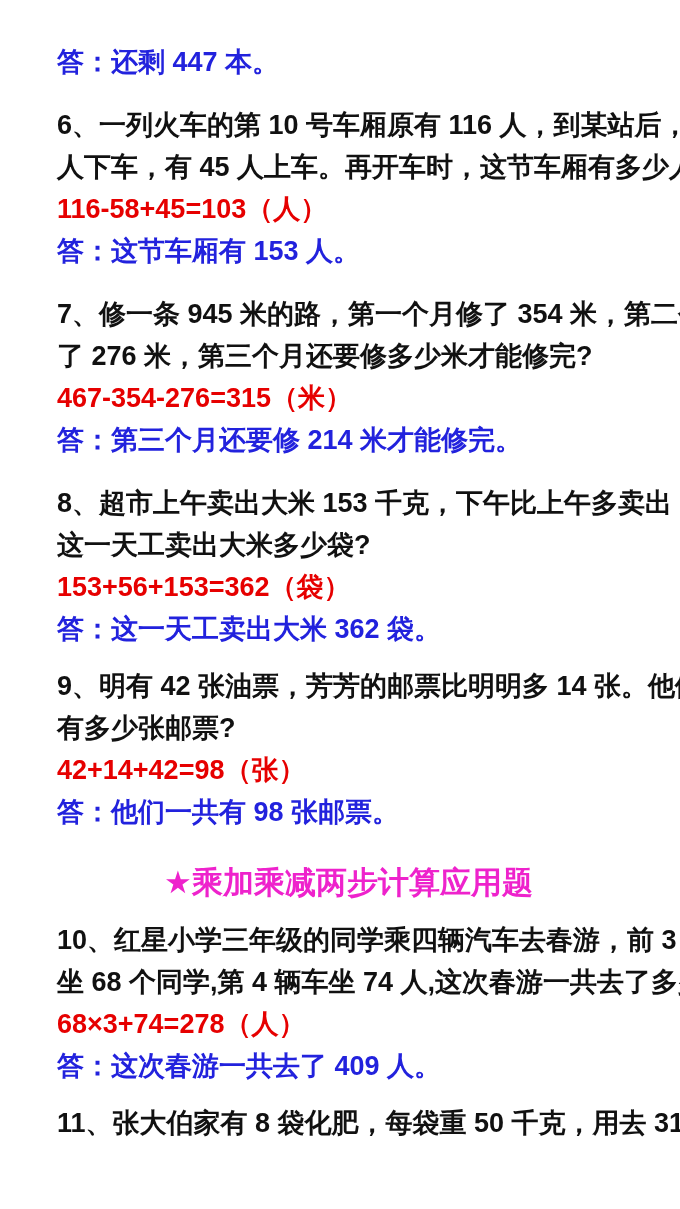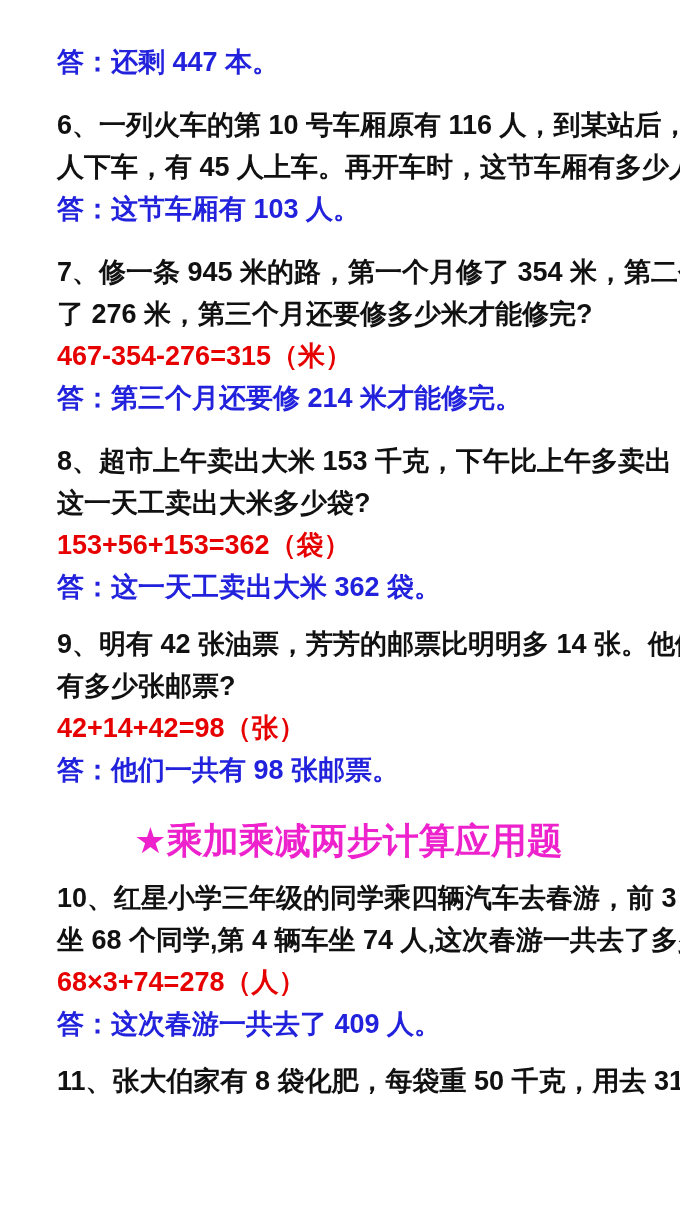--- a/index.html
+++ b/index.html
@@ -43,37 +43,38 @@
   .equation {
     color: var(--equation, #e60000);
   }
   .answer {
     color: var(--answer, #2222dd);
   }
   .section-heading {
     margin-top: 26px;
     height: 48px;
     line-height: 48px;
-    font-size: 36px;
+    font-size: 31px;
     text-align: center;
     color: var(--heading, #ee22cc);
     white-space: nowrap;
   }
 </style>
 </head>
 <body>
 
 <div class="page">
 
   <div class="line answer">答：还剩 447 本。</div>
 
   <div class="problem">
     <div class="line question">6、一列火车的第 10 号车厢原有 116 人，到某站后，有 58</div>
     <div class="line question">人下车，有 45 人上车。再开车时，这节车厢有多少人?</div>
-    <div class="line answer">答：这节车厢有 103 人。</div>
+    <div class="line equation">116-58+45=103（人）</div>
+    <div class="line answer">答：这节车厢有 153 人。</div>
   </div>
 
   <div class="problem">
     <div class="line question">7、修一条 945 米的路，第一个月修了 354 米，第二个月修</div>
     <div class="line question">了 276 米，第三个月还要修多少米才能修完?</div>
     <div class="line equation">467-354-276=315（米）</div>
     <div class="line answer">答：第三个月还要修 214 米才能修完。</div>
   </div>
 
   <div class="problem">

